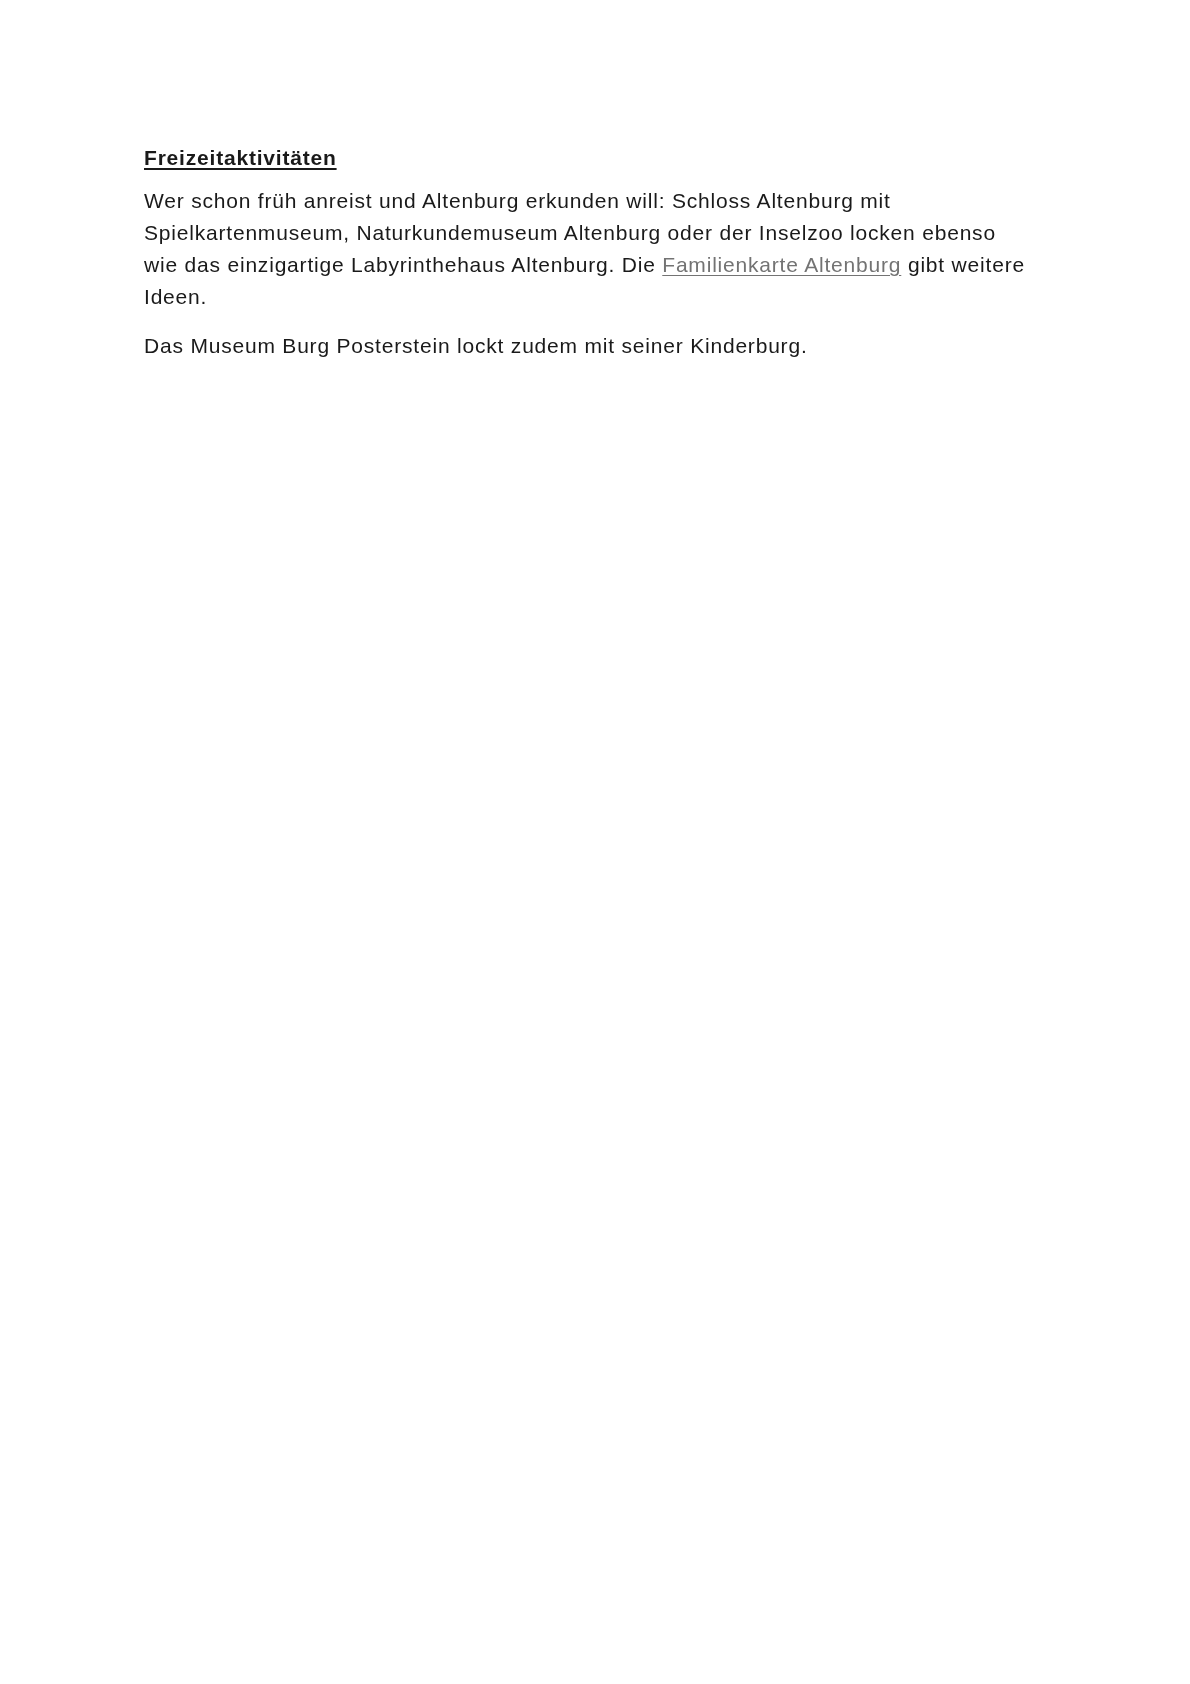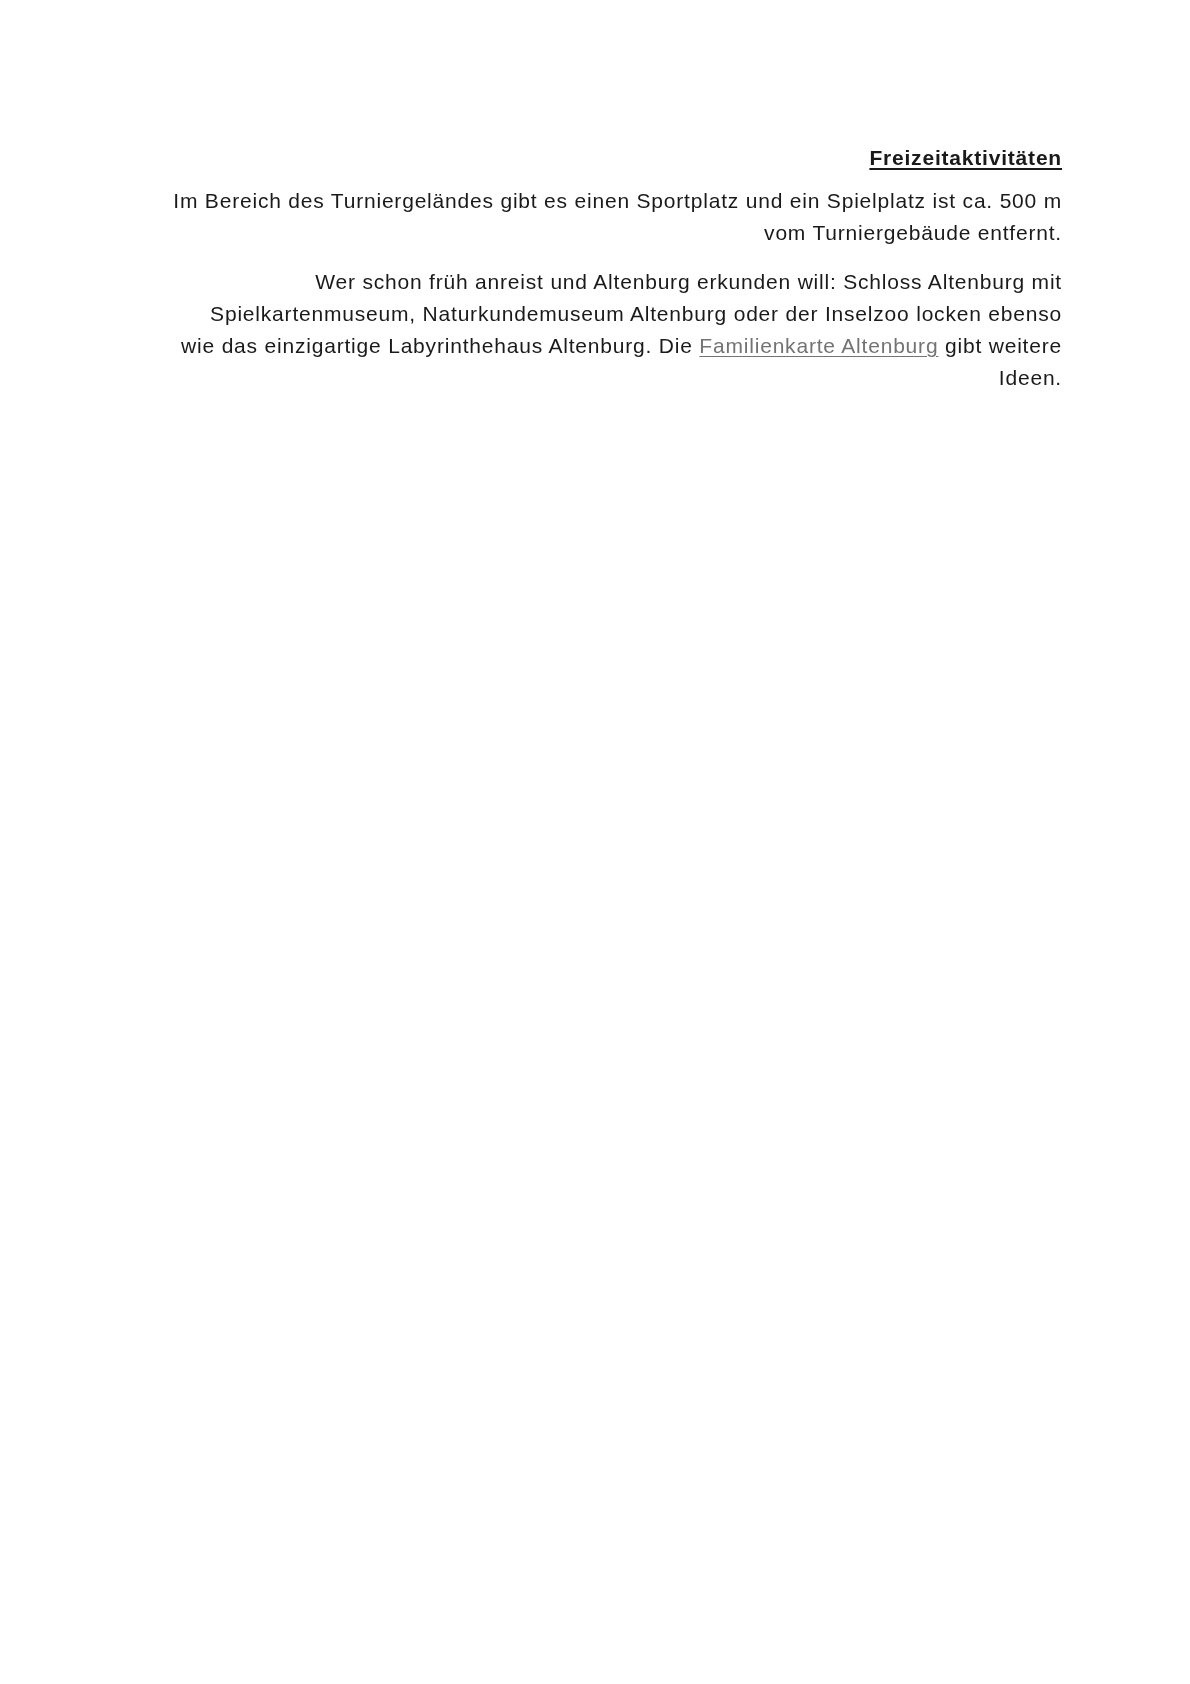--- a/index.html
+++ b/index.html
@@ -9,25 +9,24 @@
   body {
     width: 1190px;
     height: 1684px;
     background: #ffffff;
     position: relative;
     overflow: hidden;
     font-family: "Liberation Sans", sans-serif;
   }
   .doc-content {
     position: absolute;
-    left: 122px;
+    left: 144px;
     top: 144px;
     width: 940px;
     color: #1a1a1a;
-    text-align: right;
   }
   .doc-heading {
     font-size: 21px;
     line-height: 28px;
     font-weight: 700;
     letter-spacing: 0.8px;
     text-decoration: underline;
     text-decoration-thickness: 2px;
     text-underline-offset: 3px;
     margin: 0 0 13px 0;
@@ -48,22 +47,21 @@
     cursor: pointer;
   }
 </style>
 </head>
 <body>
 
 <main class="doc-content">
 
   <h1 class="doc-heading">Freizeitaktivitäten</h1>
 
-  <p class="doc-paragraph"><span>Im Bereich des Turniergeländes gibt es einen Sportplatz und ein Spielplatz ist ca. 500 m
-vom Turniergebäude entfernt.</span></p>
 
   <p class="doc-paragraph"><span>Wer schon früh anreist und Altenburg erkunden will: Schloss Altenburg mit
 Spielkartenmuseum, Naturkundemuseum Altenburg oder der Inselzoo locken ebenso
 wie das einzigartige Labyrinthehaus Altenburg. Die </span><a class="doc-link">Familienkarte Altenburg</a><span> gibt weitere
 Ideen.</span></p>
 
+  <p class="doc-paragraph"><span>Das Museum Burg Posterstein lockt zudem mit seiner Kinderburg.</span></p>
 
 </main>
 
 </body></html>

